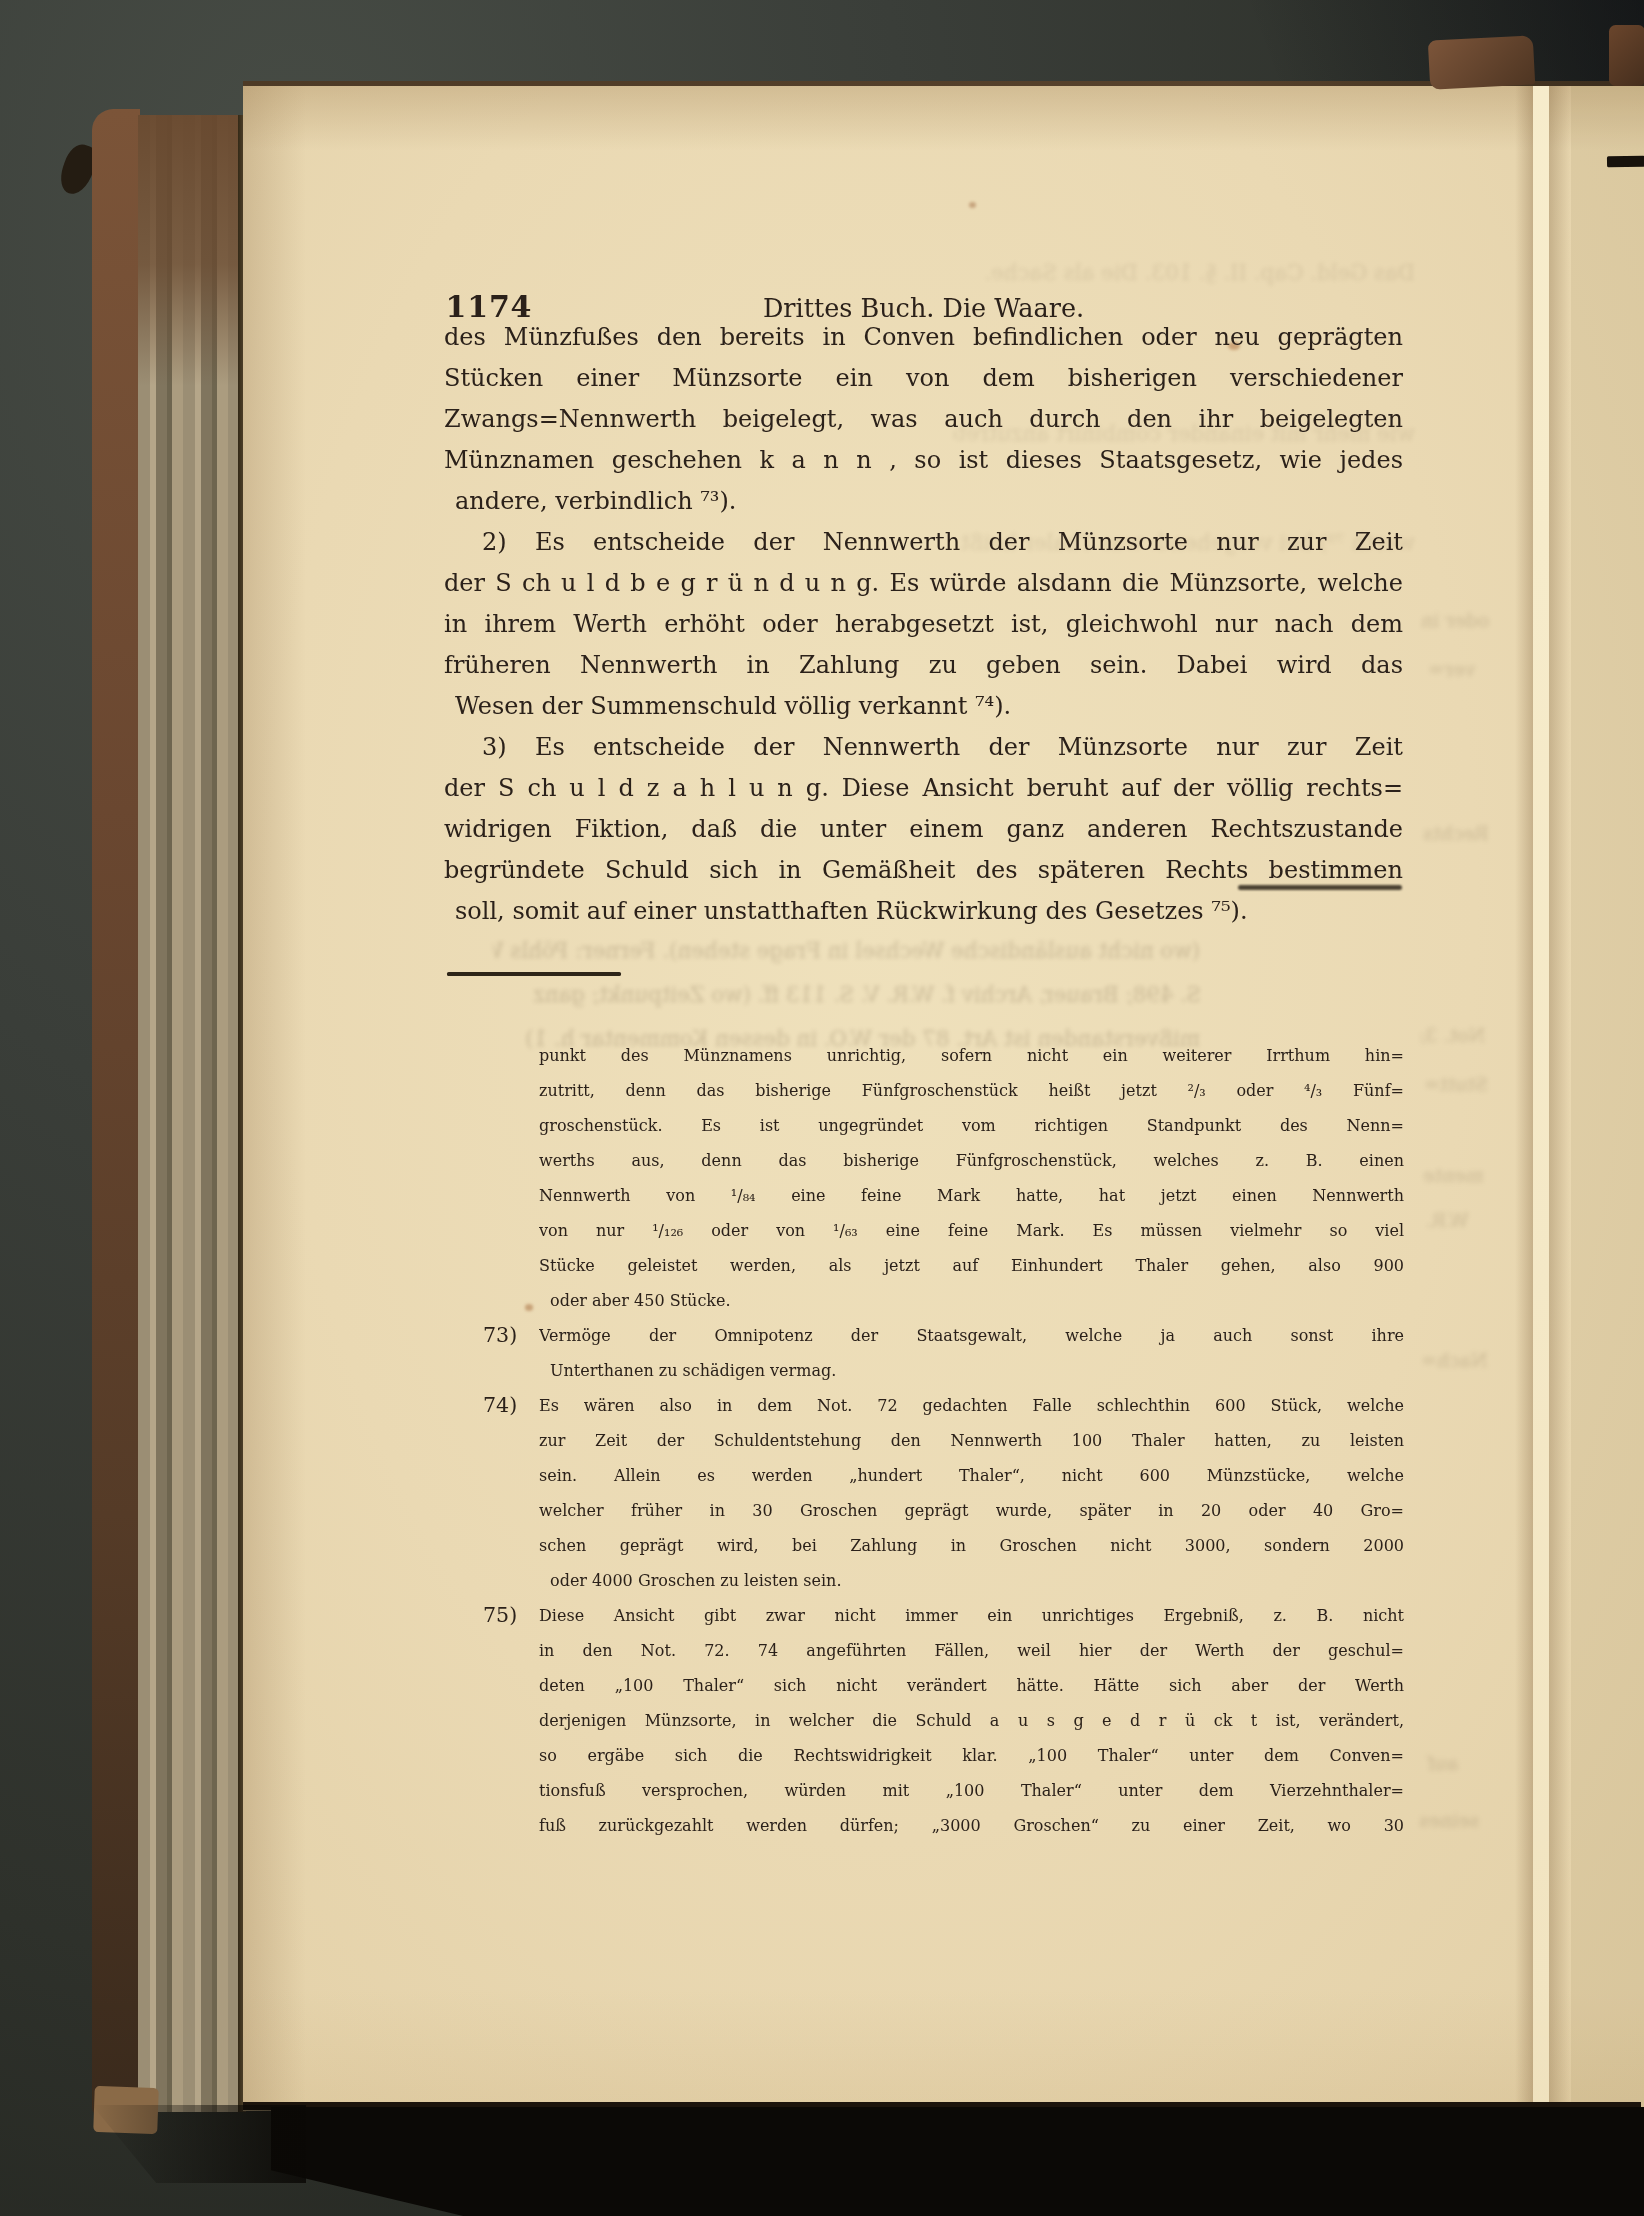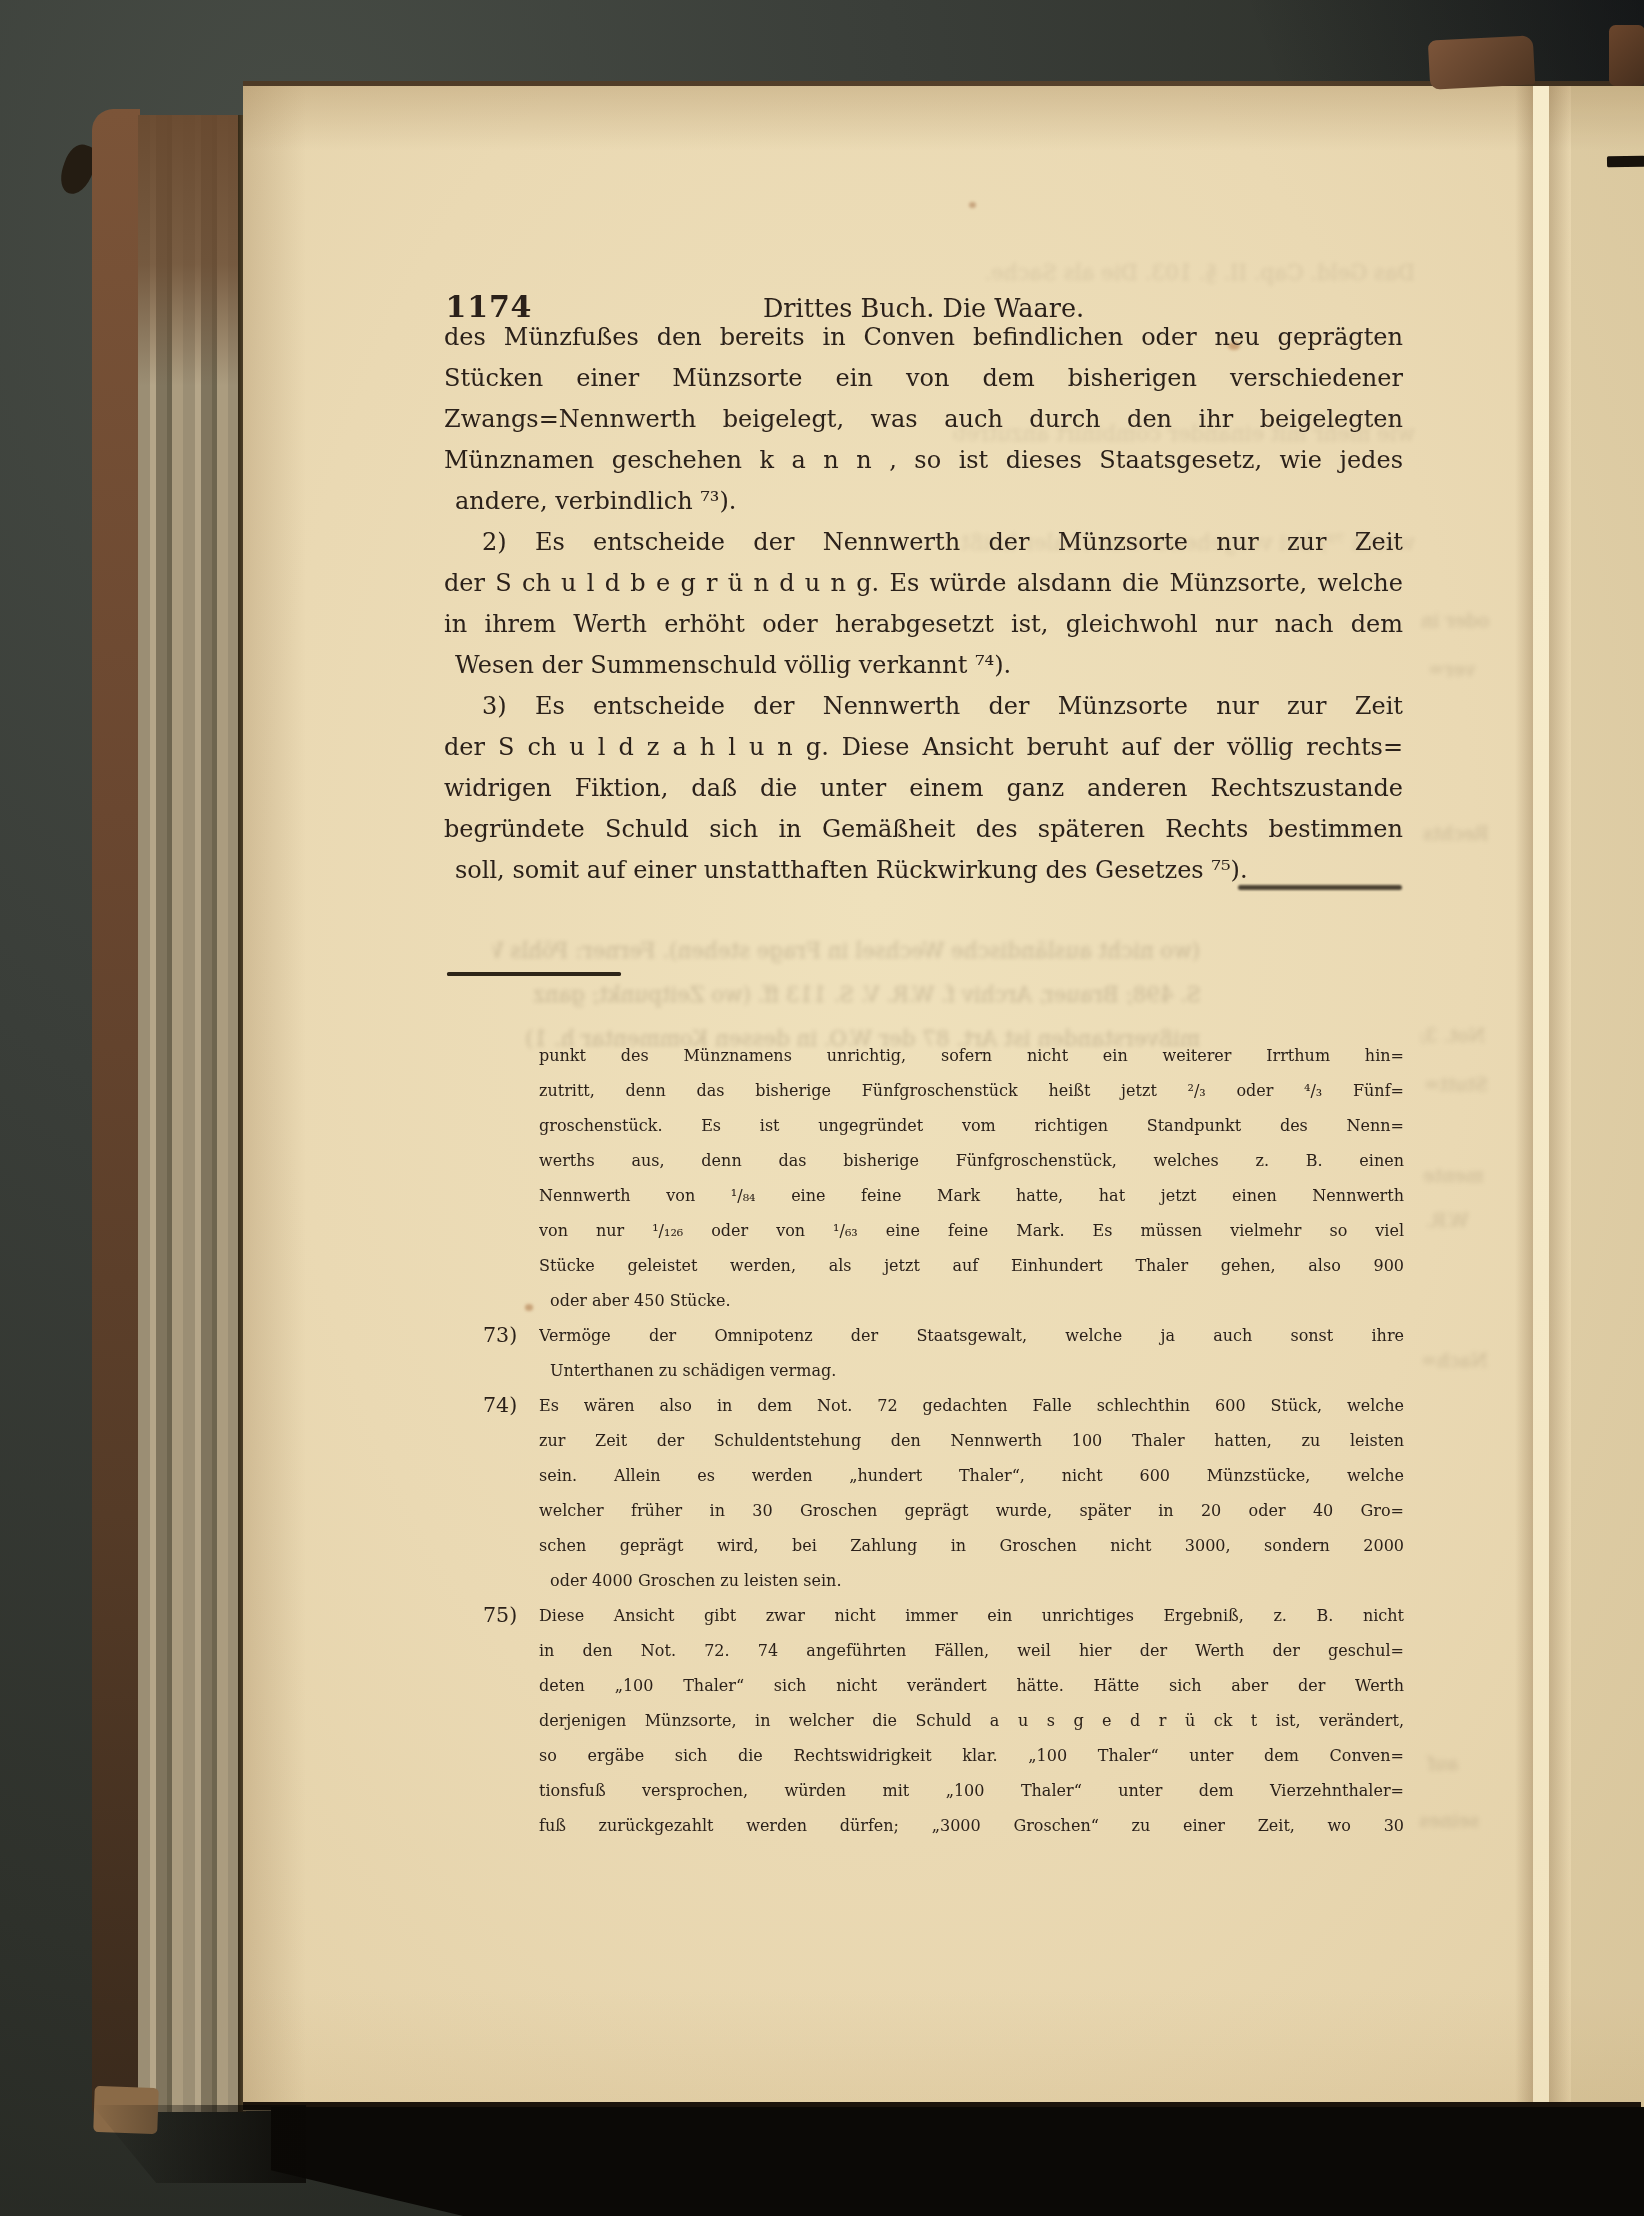--- a/index.html
+++ b/index.html
@@ -131,20 +131,21 @@
       <div class="mline">des Münzfußes den bereits in Conven befindlichen oder neu geprägten</div>
       <div class="mline">Stücken einer Münzsorte ein von dem bisherigen verschiedener</div>
       <div class="mline">Zwangs=Nennwerth beigelegt, was auch durch den ihr beigelegten</div>
       <div class="mline">Münznamen geschehen k a n n , so ist dieses Staatsgesetz, wie jedes</div>
       <div class="mline end">andere, verbindlich ⁷³).</div>
     </div>
     <div>
       <div class="mline indent">2) Es entscheide der Nennwerth der Münzsorte nur zur Zeit</div>
       <div class="mline">der S ch u l d b e g r ü n d u n g. Es würde alsdann die Münzsorte, welche</div>
       <div class="mline">in ihrem Werth erhöht oder herabgesetzt ist, gleichwohl nur nach dem</div>
+      <div class="mline">früheren Nennwerth in Zahlung zu geben sein. Dabei wird das</div>
       <div class="mline end">Wesen der Summenschuld völlig verkannt ⁷⁴).</div>
     </div>
     <div>
       <div class="mline indent">3) Es entscheide der Nennwerth der Münzsorte nur zur Zeit</div>
       <div class="mline">der S ch u l d z a h l u n g. Diese Ansicht beruht auf der völlig rechts=</div>
       <div class="mline">widrigen Fiktion, daß die unter einem ganz anderen Rechtszustande</div>
       <div class="mline">begründete Schuld sich in Gemäßheit des späteren Rechts bestimmen</div>
       <div class="mline end">soll, somit auf einer unstatthaften Rückwirkung des Gesetzes ⁷⁵).</div>
     </div>
   </div>

